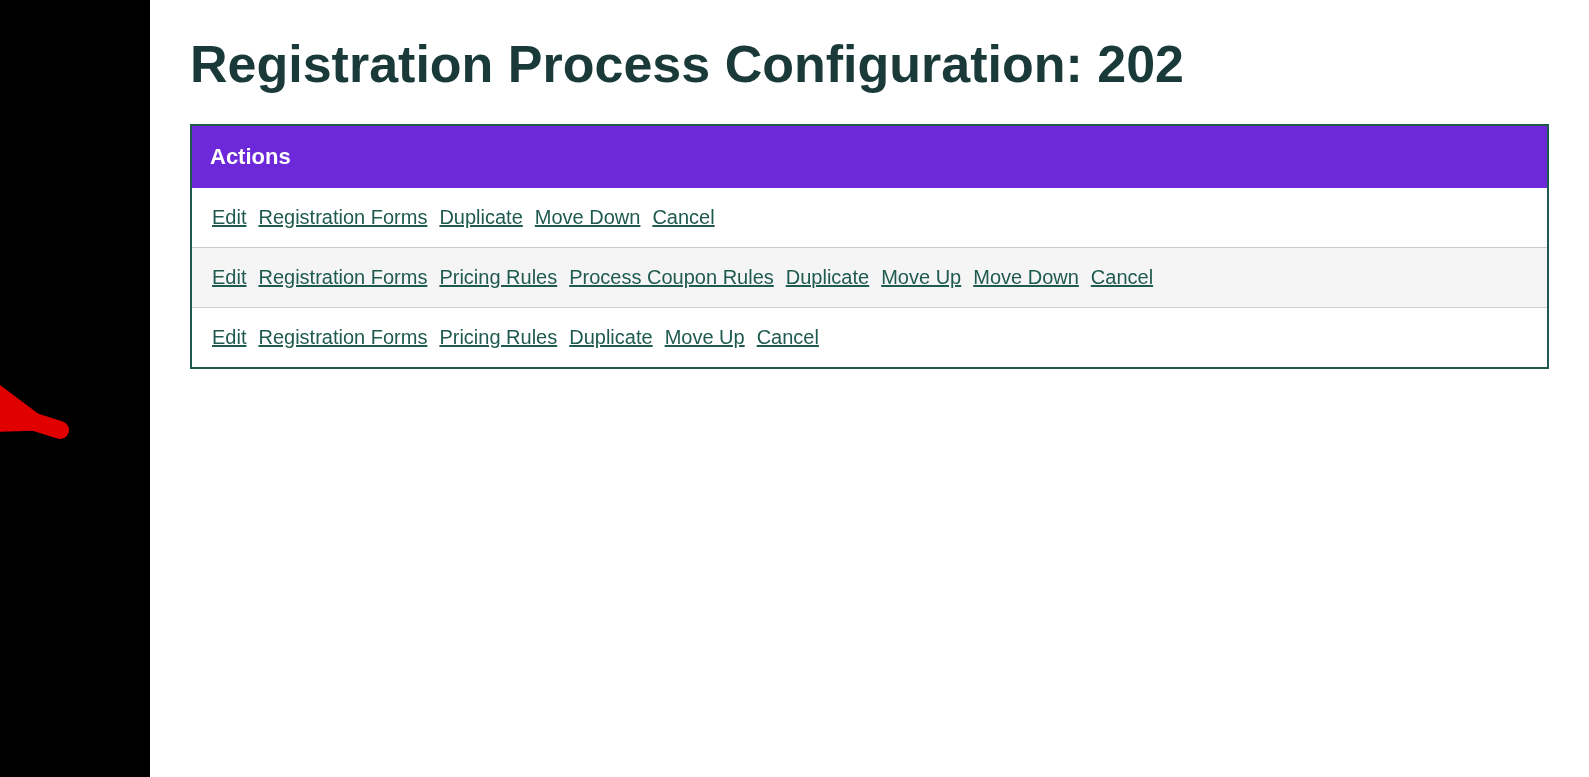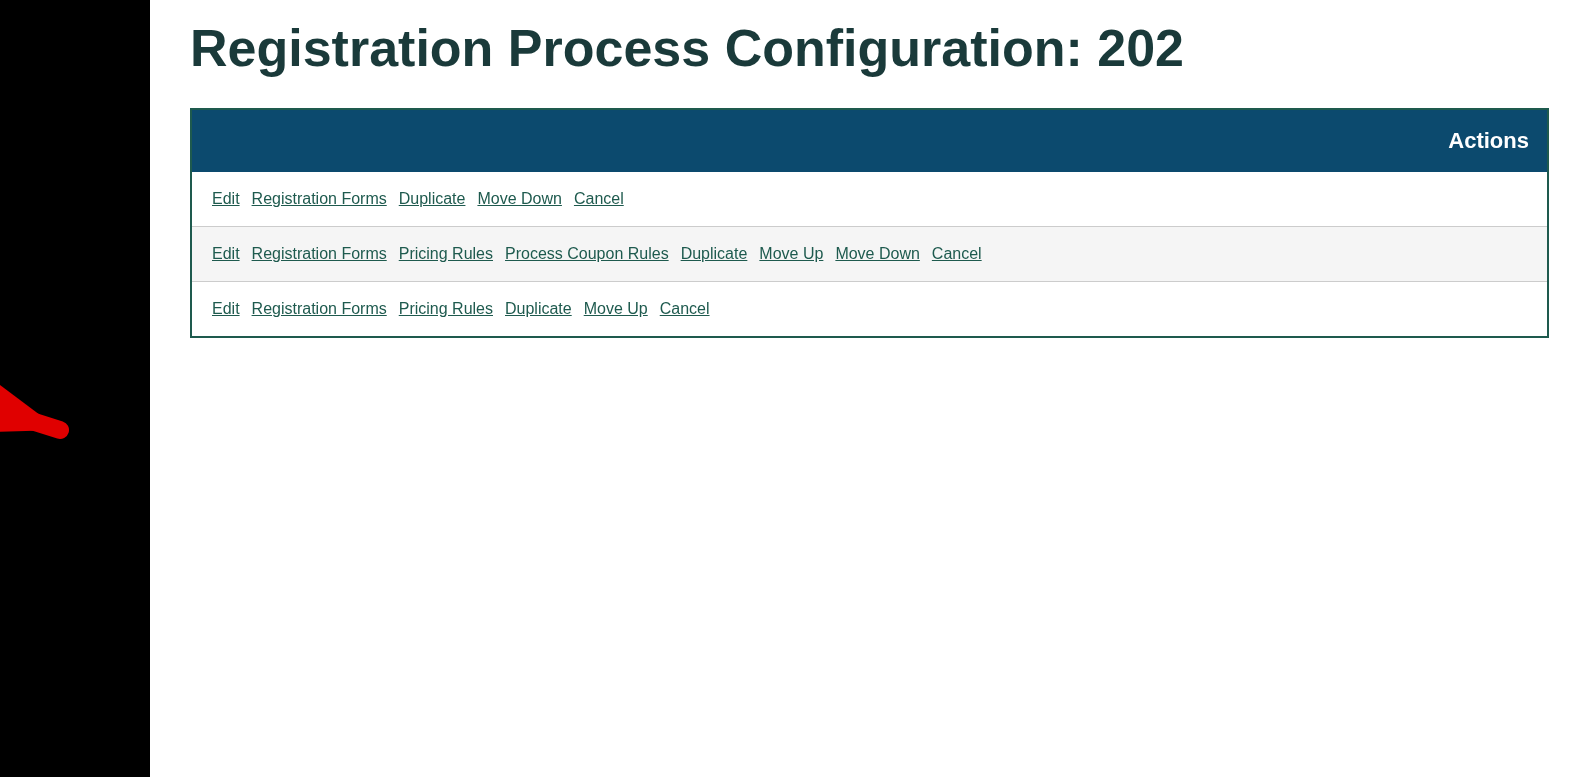--- a/index.html
+++ b/index.html
@@ -21,21 +21,21 @@
       position: absolute;
       left: 0;
       top: 0;
       width: 150px;
       height: 100%;
       background-color: #000000;
     }
 
     .main-content {
       margin-left: 150px;
-      padding: 18px 40px;
+      padding: 34px 40px;
       position: relative;
     }
 
     .page-title {
       font-size: 52px;
       font-weight: 700;
       color: #1a3a3a;
       margin-bottom: 30px;
       white-space: nowrap;
     }
@@ -52,23 +52,23 @@
       margin-bottom: 40px;
       display: inline-block;
     }
 
     .table-container {
       border: 2px solid #1e5a4e;
       width: 100%;
     }
 
     .table-header {
-      background-color: #0c4a6e;
+      background-color: #6d28d9;
       color: #ffffff;
-      text-align: right;
+      text-align: left;
       padding: 18px;
       font-size: 22px;
       font-weight: 700;
     }
 
     .table-row {
       padding: 18px 20px;
       border-bottom: 1px solid #cccccc;
       background-color: #ffffff;
       display: flex;
@@ -81,21 +81,21 @@
       background-color: #f5f5f5;
     }
 
     .table-row:last-child {
       border-bottom: none;
     }
 
     .action-link {
       color: #1e5a4e;
       text-decoration: underline;
-      font-size: 16px;
+      font-size: 20px;
       cursor: pointer;
       font-weight: 500;
     }
 
     
     .arrow-svg {
       position: absolute;
       left: -140px;
       top: 360px;
       pointer-events: none;

